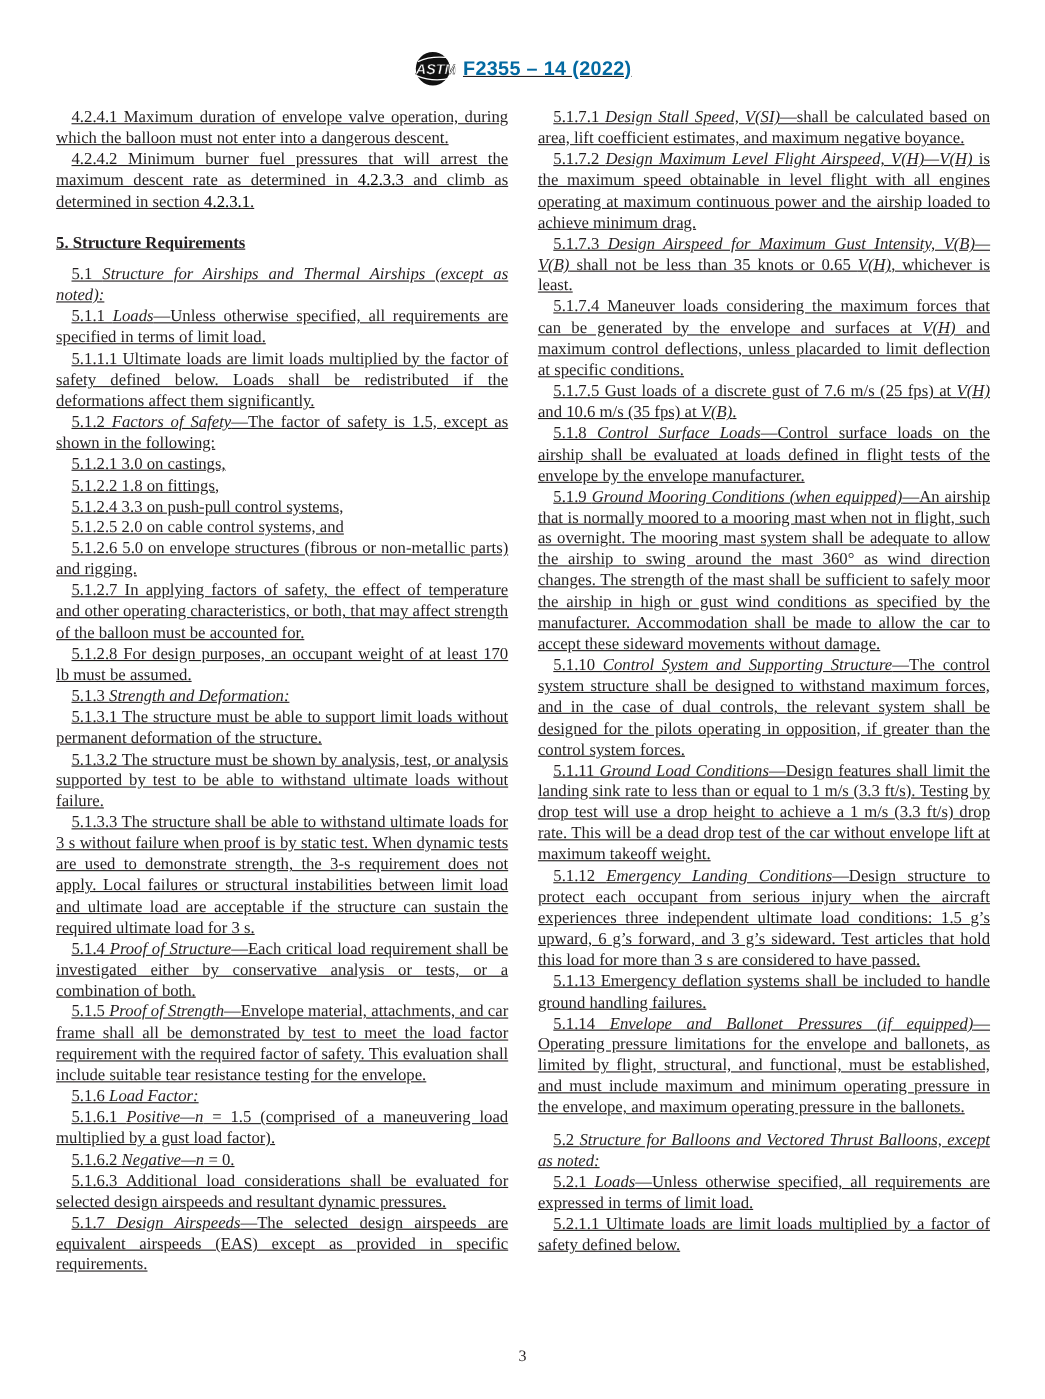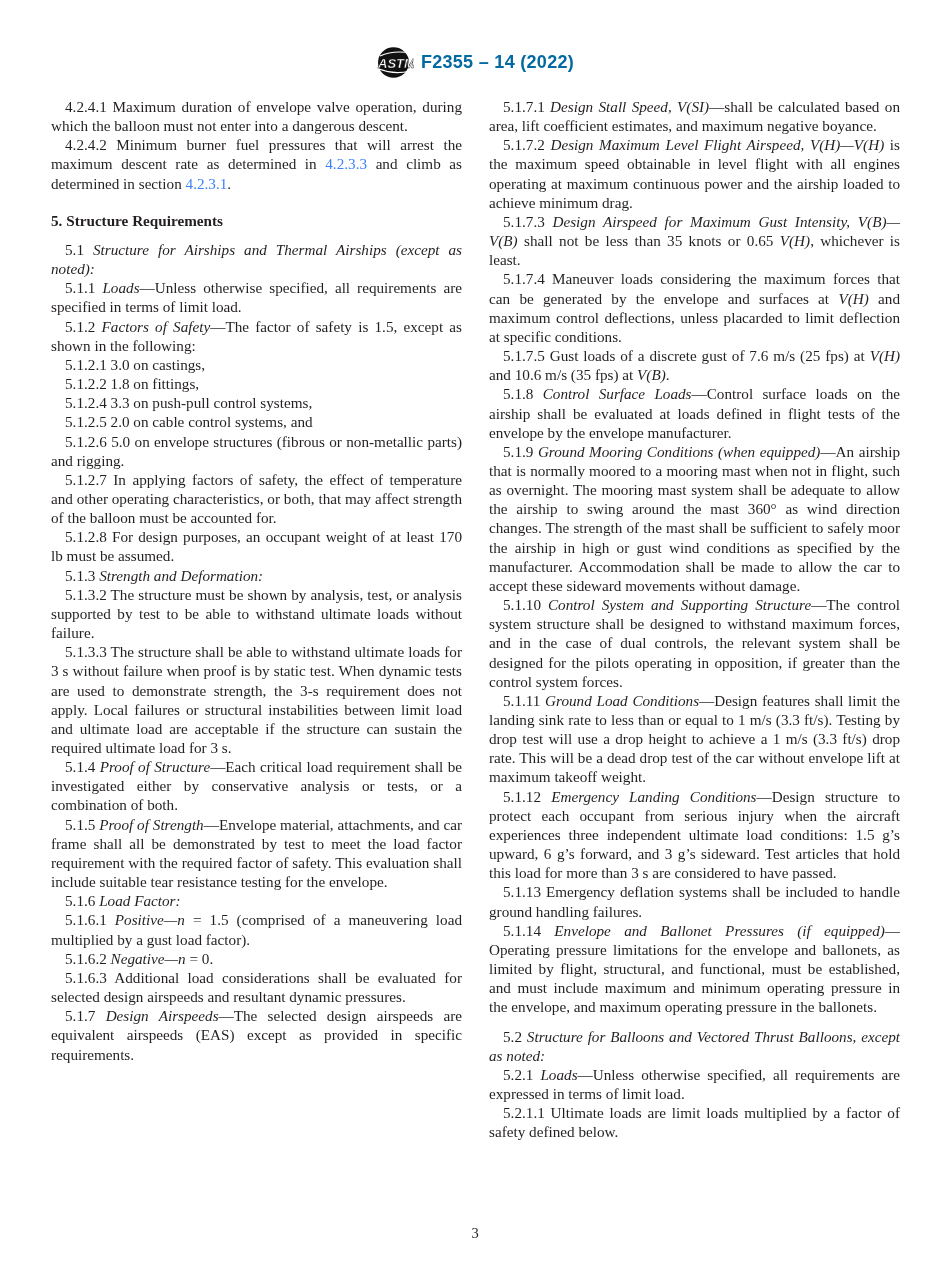--- a/index.html
+++ b/index.html
@@ -7,20 +7,21 @@
     width: 950px;
     height: 1272px;
     margin: 0 auto;
     background: #ffffff;
     position: relative;
     box-sizing: border-box;
     padding: 44px 50px 0 51px;
     font-family: "Liberation Serif", serif;
     color: #231f20;
     overflow: hidden;
+    text-decoration: underline;
   }
   .doc-header {
     display: flex;
     justify-content: center;
     align-items: center;
     gap: 7px;
     margin-bottom: 17px;
     height: 36px;
   }
   .doc-title {
@@ -46,21 +47,21 @@
     text-indent: 14px;
   }
   p.heading {
     font-weight: bold;
     text-indent: 0;
     margin-top: 18px;
     margin-bottom: 10px;
   }
   p.gap { margin-top: 10px; }
   .it { font-style: italic; }
-  .ref { color: #3b82f6; cursor: pointer; }
+  .ref { color: #000000; cursor: pointer; }
   .doc-footer {
     position: absolute;
     left: 0;
     right: 0;
     bottom: 30px;
     text-align: center;
     font-size: 14.5px;
     color: #231f20;
   }
 </style>
@@ -81,29 +82,31 @@
     <span class="doc-title">F2355 – 14 (2022)</span>
   </div>
 
   <div class="cols">
     <div class="col">
         <p class="para"><span>4.2.4.1 Maximum duration of envelope valve operation, during which the balloon must not enter into a dangerous descent.</span></p>
         <p class="para"><span>4.2.4.2 Minimum burner fuel pressures that will arrest the maximum descent rate as determined in </span><span class="ref">4.2.3.3</span><span> and climb as determined in section </span><span class="ref">4.2.3.1</span><span>.</span></p>
         <p class="para heading"><span>5. Structure Requirements</span></p>
         <p class="para"><span>5.1 </span><span class="it">Structure for Airships and Thermal Airships (except as noted):</span></p>
         <p class="para"><span>5.1.1 </span><span class="it">Loads</span><span>—Unless otherwise specified, all requirements are specified in terms of limit load.</span></p>
+        <p class="para"><span>5.1.1.1 Ultimate loads are limit loads multiplied by the factor of safety defined below. Loads shall be redistributed if the deformations affect them significantly.</span></p>
         <p class="para"><span>5.1.2 </span><span class="it">Factors of Safety</span><span>—The factor of safety is 1.5, except as shown in the following:</span></p>
         <p class="para"><span>5.1.2.1 3.0 on castings,</span></p>
         <p class="para"><span>5.1.2.2 1.8 on fittings,</span></p>
         <p class="para"><span>5.1.2.4 3.3 on push-pull control systems,</span></p>
         <p class="para"><span>5.1.2.5 2.0 on cable control systems, and</span></p>
         <p class="para"><span>5.1.2.6 5.0 on envelope structures (fibrous or non-metallic parts) and rigging.</span></p>
         <p class="para"><span>5.1.2.7 In applying factors of safety, the effect of temperature and other operating characteristics, or both, that may affect strength of the balloon must be accounted for.</span></p>
         <p class="para"><span>5.1.2.8 For design purposes, an occupant weight of at least 170 lb must be assumed.</span></p>
         <p class="para"><span>5.1.3 </span><span class="it">Strength and Deformation:</span></p>
+        <p class="para"><span>5.1.3.1 The structure must be able to support limit loads without permanent deformation of the structure.</span></p>
         <p class="para"><span>5.1.3.2 The structure must be shown by analysis, test, or analysis supported by test to be able to withstand ultimate loads without failure.</span></p>
         <p class="para"><span>5.1.3.3 The structure shall be able to withstand ultimate loads for 3 s without failure when proof is by static test. When dynamic tests are used to demonstrate strength, the 3-s requirement does not apply. Local failures or structural instabilities between limit load and ultimate load are acceptable if the structure can sustain the required ultimate load for 3 s.</span></p>
         <p class="para"><span>5.1.4 </span><span class="it">Proof of Structure</span><span>—Each critical load requirement shall be investigated either by conservative analysis or tests, or a combination of both.</span></p>
         <p class="para"><span>5.1.5 </span><span class="it">Proof of Strength</span><span>—Envelope material, attachments, and car frame shall all be demonstrated by test to meet the load factor requirement with the required factor of safety. This evaluation shall include suitable tear resistance testing for the envelope.</span></p>
         <p class="para"><span>5.1.6 </span><span class="it">Load Factor:</span></p>
         <p class="para"><span>5.1.6.1 </span><span class="it">Positive—n</span><span> = 1.5 (comprised of a maneuvering load multiplied by a gust load factor).</span></p>
         <p class="para"><span>5.1.6.2 </span><span class="it">Negative—n</span><span> = 0.</span></p>
         <p class="para"><span>5.1.6.3 Additional load considerations shall be evaluated for selected design airspeeds and resultant dynamic pressures.</span></p>
         <p class="para"><span>5.1.7 </span><span class="it">Design Airspeeds</span><span>—The selected design airspeeds are equivalent airspeeds (EAS) except as provided in specific requirements.</span></p>
       </div>

